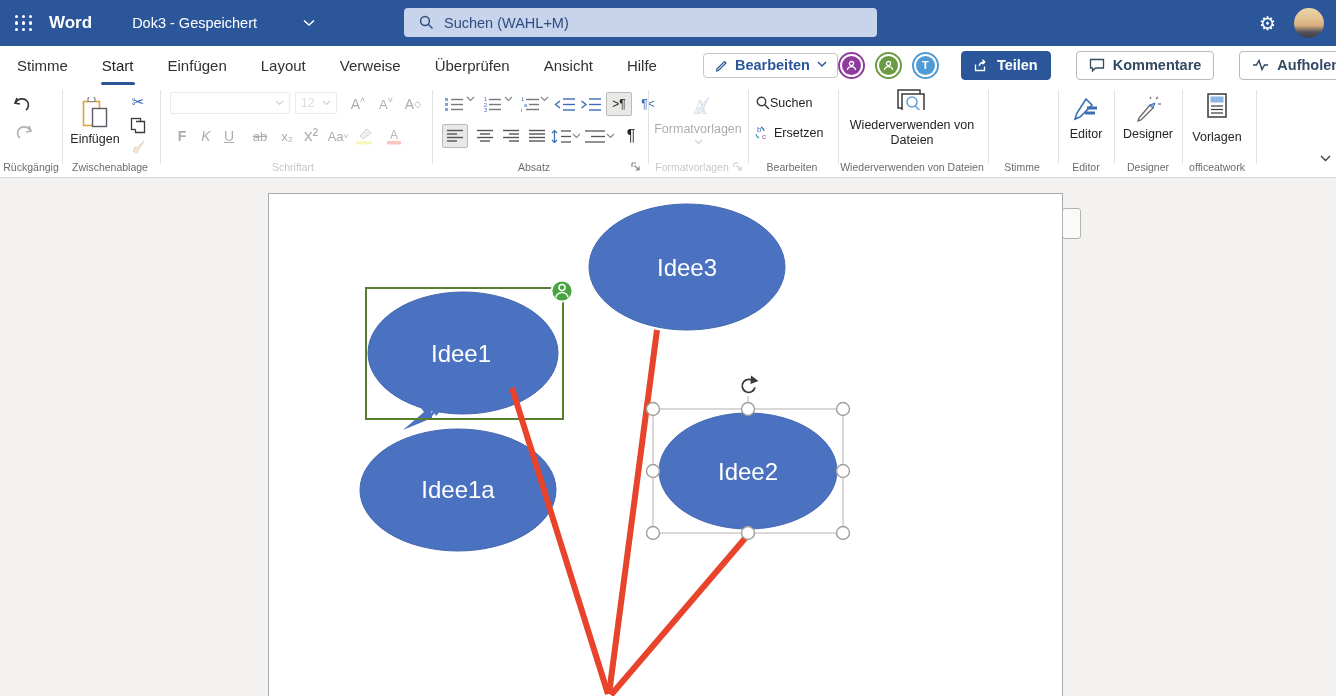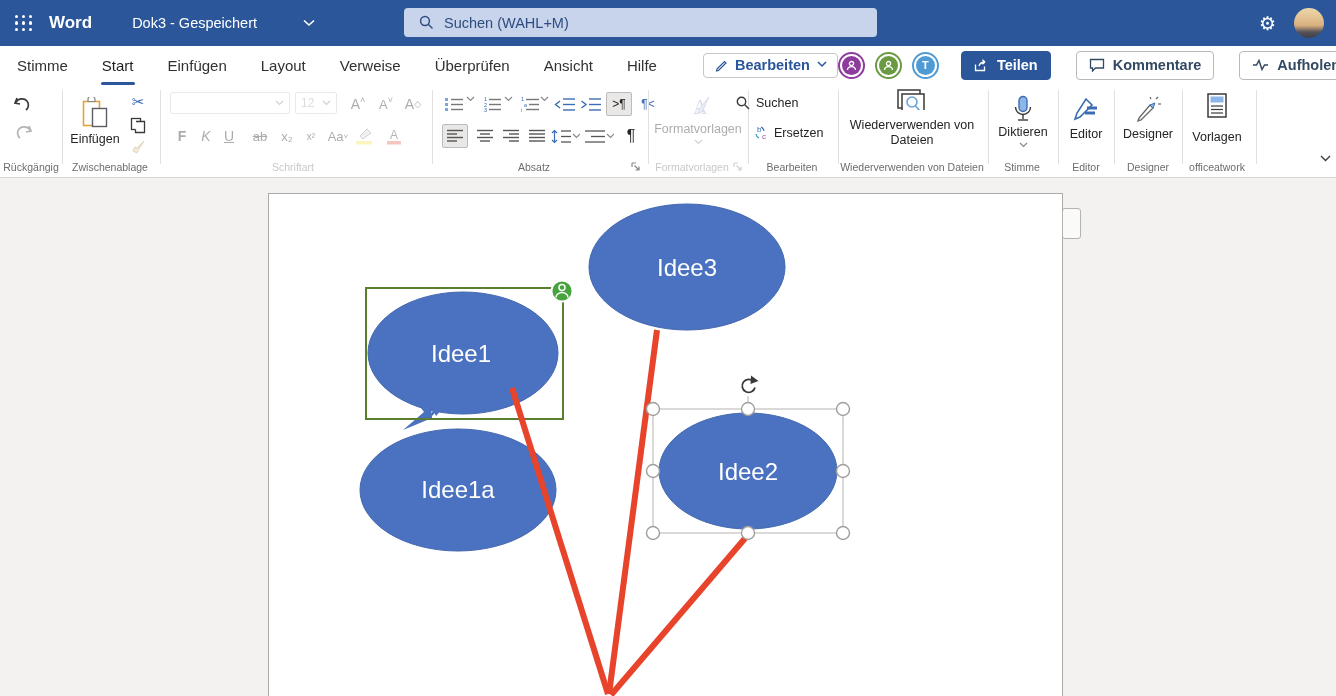--- a/index.html
+++ b/index.html
@@ -234,21 +234,21 @@
   </div>
   <div class="abs rbtn dis" style="left:346px;top:10px;width:24px;height:20px;font-size:14px">A<span style="font-size:9px;margin-bottom:8px">˄</span></div>
   <div class="abs rbtn dis" style="left:374px;top:10px;width:24px;height:20px;font-size:13px">A<span style="font-size:9px;margin-bottom:8px">˅</span></div>
   <div class="abs rbtn dis" style="left:400px;top:10px;width:26px;height:20px;font-size:14px">A<span style="font-size:9px">◇</span></div>
 
   <div class="abs rbtn dis bl" style="left:172px;top:42px;width:20px;height:20px;font-size:14px">F</div>
   <div class="abs rbtn dis it" style="left:196px;top:42px;width:20px;height:20px;font-size:14px">K</div>
   <div class="abs rbtn dis un" style="left:219px;top:42px;width:20px;height:20px;font-size:14px">U</div>
   <div class="abs rbtn dis st" style="left:248px;top:42px;width:24px;height:20px;font-size:13px">ab</div>
   <div class="abs rbtn dis" style="left:276px;top:42px;width:22px;height:20px;font-size:13px">x₂</div>
-  <div class="abs rbtn dis" style="left:300px;top:42px;width:22px;height:20px;font-size:10px">x²</div>
+  <div class="abs rbtn dis" style="left:300px;top:42px;width:22px;height:20px;font-size:17px">x²</div>
   <div class="abs rbtn dis" style="left:325px;top:42px;width:26px;height:20px;font-size:13px">
     <span>Aa</span>
       <span style="font-size:8px">˅</span>
   </div>
   <div class="abs rbtn dis" style="left:352px;top:42px;width:24px;height:20px">
     <svg width="18" height="17">
       <path d="M12,1 L16,5 L8,11 L5,8 Z" fill="#d9d9d9" stroke="#8a8886" stroke-width="1"></path>
       <rect x="1" y="13" width="16" height="3.5" fill="#f3e55a"></rect>
     </svg>
   </div>
@@ -402,21 +402,21 @@
   </div>
   <div class="grp-label dis" style="left:692px">Formatvorlagen</div>
   <div class="launcher dis" style="left:732px">
     <svg width="11" height="11">
         <path d="M2,2 h4 M2,2 v4" fill="none" stroke="#8a8886" stroke-width="1.2"></path>
         <path d="M4.5,4.5 l4,4 M9,5.5 v3.5 h-3.5" fill="none" stroke="#8a8886" stroke-width="1.2"></path>
       </svg>
   </div>
   <div class="sep" style="left:748px"></div>
 
-  <div class="abs rbtn" style="left:736px;top:12px;gap:6px">
+  <div class="abs rbtn" style="left:756px;top:12px;">
     <svg width="14" height="14">
       <circle cx="5.5" cy="5.5" r="4.2" fill="none" stroke="#3b3a39" stroke-width="1.4"></circle>
       <line x1="8.8" y1="8.8" x2="13" y2="13" stroke="#3b3a39" stroke-width="1.4"></line>
     </svg>
     <span>Suchen</span>
   </div>
   <div class="abs rbtn" style="left:752px;top:41px;gap:6px">
     <svg width="16" height="15">
       <text x="5" y="7" font-size="8" fill="#3b6cb4" font-family="Liberation Sans">b</text>
       <text x="10" y="14" font-size="8" fill="#9b4f9e" font-family="Liberation Sans">c</text>
@@ -434,32 +434,20 @@
       <rect x="6" y="6" width="22" height="18" fill="#fff" stroke="#3b3a39" stroke-width="1.5"></rect>
       <circle cx="16" cy="14" r="5" fill="none" stroke="#6aa1d8" stroke-width="1.6"></circle>
       <line x1="19.5" y1="18" x2="24.5" y2="23.5" stroke="#6aa1d8" stroke-width="1.6"></line>
     </svg>
     <span style="margin-top:8px;line-height:15px">Wiederverwenden von</span>
     <span style="line-height:15px">Dateien</span>
   </div>
   <div class="grp-label" style="left:912px">Wiederverwenden von Dateien</div>
   <div class="sep" style="left:988px"></div>
 
-  <div class="abs rbtn col" style="left:992px;top:4px;width:62px;height:66px">
-    <svg width="22" height="28">
-      <rect x="7" y="1.5" width="8" height="15" rx="4" fill="#8db6e8" stroke="#3b6cb4" stroke-width="1.4"></rect>
-      <path d="M3.5,12 a7.5,7.5 0 0 0 15,0" fill="none" stroke="#3b3a39" stroke-width="1.4"></path>
-      <line x1="11" y1="20" x2="11" y2="24" stroke="#3b3a39" stroke-width="1.4"></line>
-      <line x1="6" y1="25" x2="16" y2="25" stroke="#3b3a39" stroke-width="1.4"></line>
-    </svg>
-    <span style="margin-top:2px">Diktieren</span>
-    <svg width="9" height="6" style="margin-top:3px">
-        <polyline points="1,1 4.5,4.5 8,1" fill="none" stroke="#8a8886" stroke-width="1.2"></polyline>
-      </svg>
-  </div>
   <div class="grp-label" style="left:1022px">Stimme</div>
   <div class="sep" style="left:1058px"></div>
 
   <div class="abs rbtn col" style="left:1062px;top:4px;width:48px;height:60px">
     <svg width="28" height="28">
       <path d="M14,3 L20,9 L8,21 L3,23 L5,17 Z" fill="#fff" stroke="#3b6cb4" stroke-width="1.6"></path>
       <line x1="15" y1="12" x2="25" y2="12" stroke="#3b6cb4" stroke-width="3"></line>
       <line x1="13" y1="17" x2="23" y2="17" stroke="#3b6cb4" stroke-width="3"></line>
     </svg>
     <span style="margin-top:3px">Editor</span>

